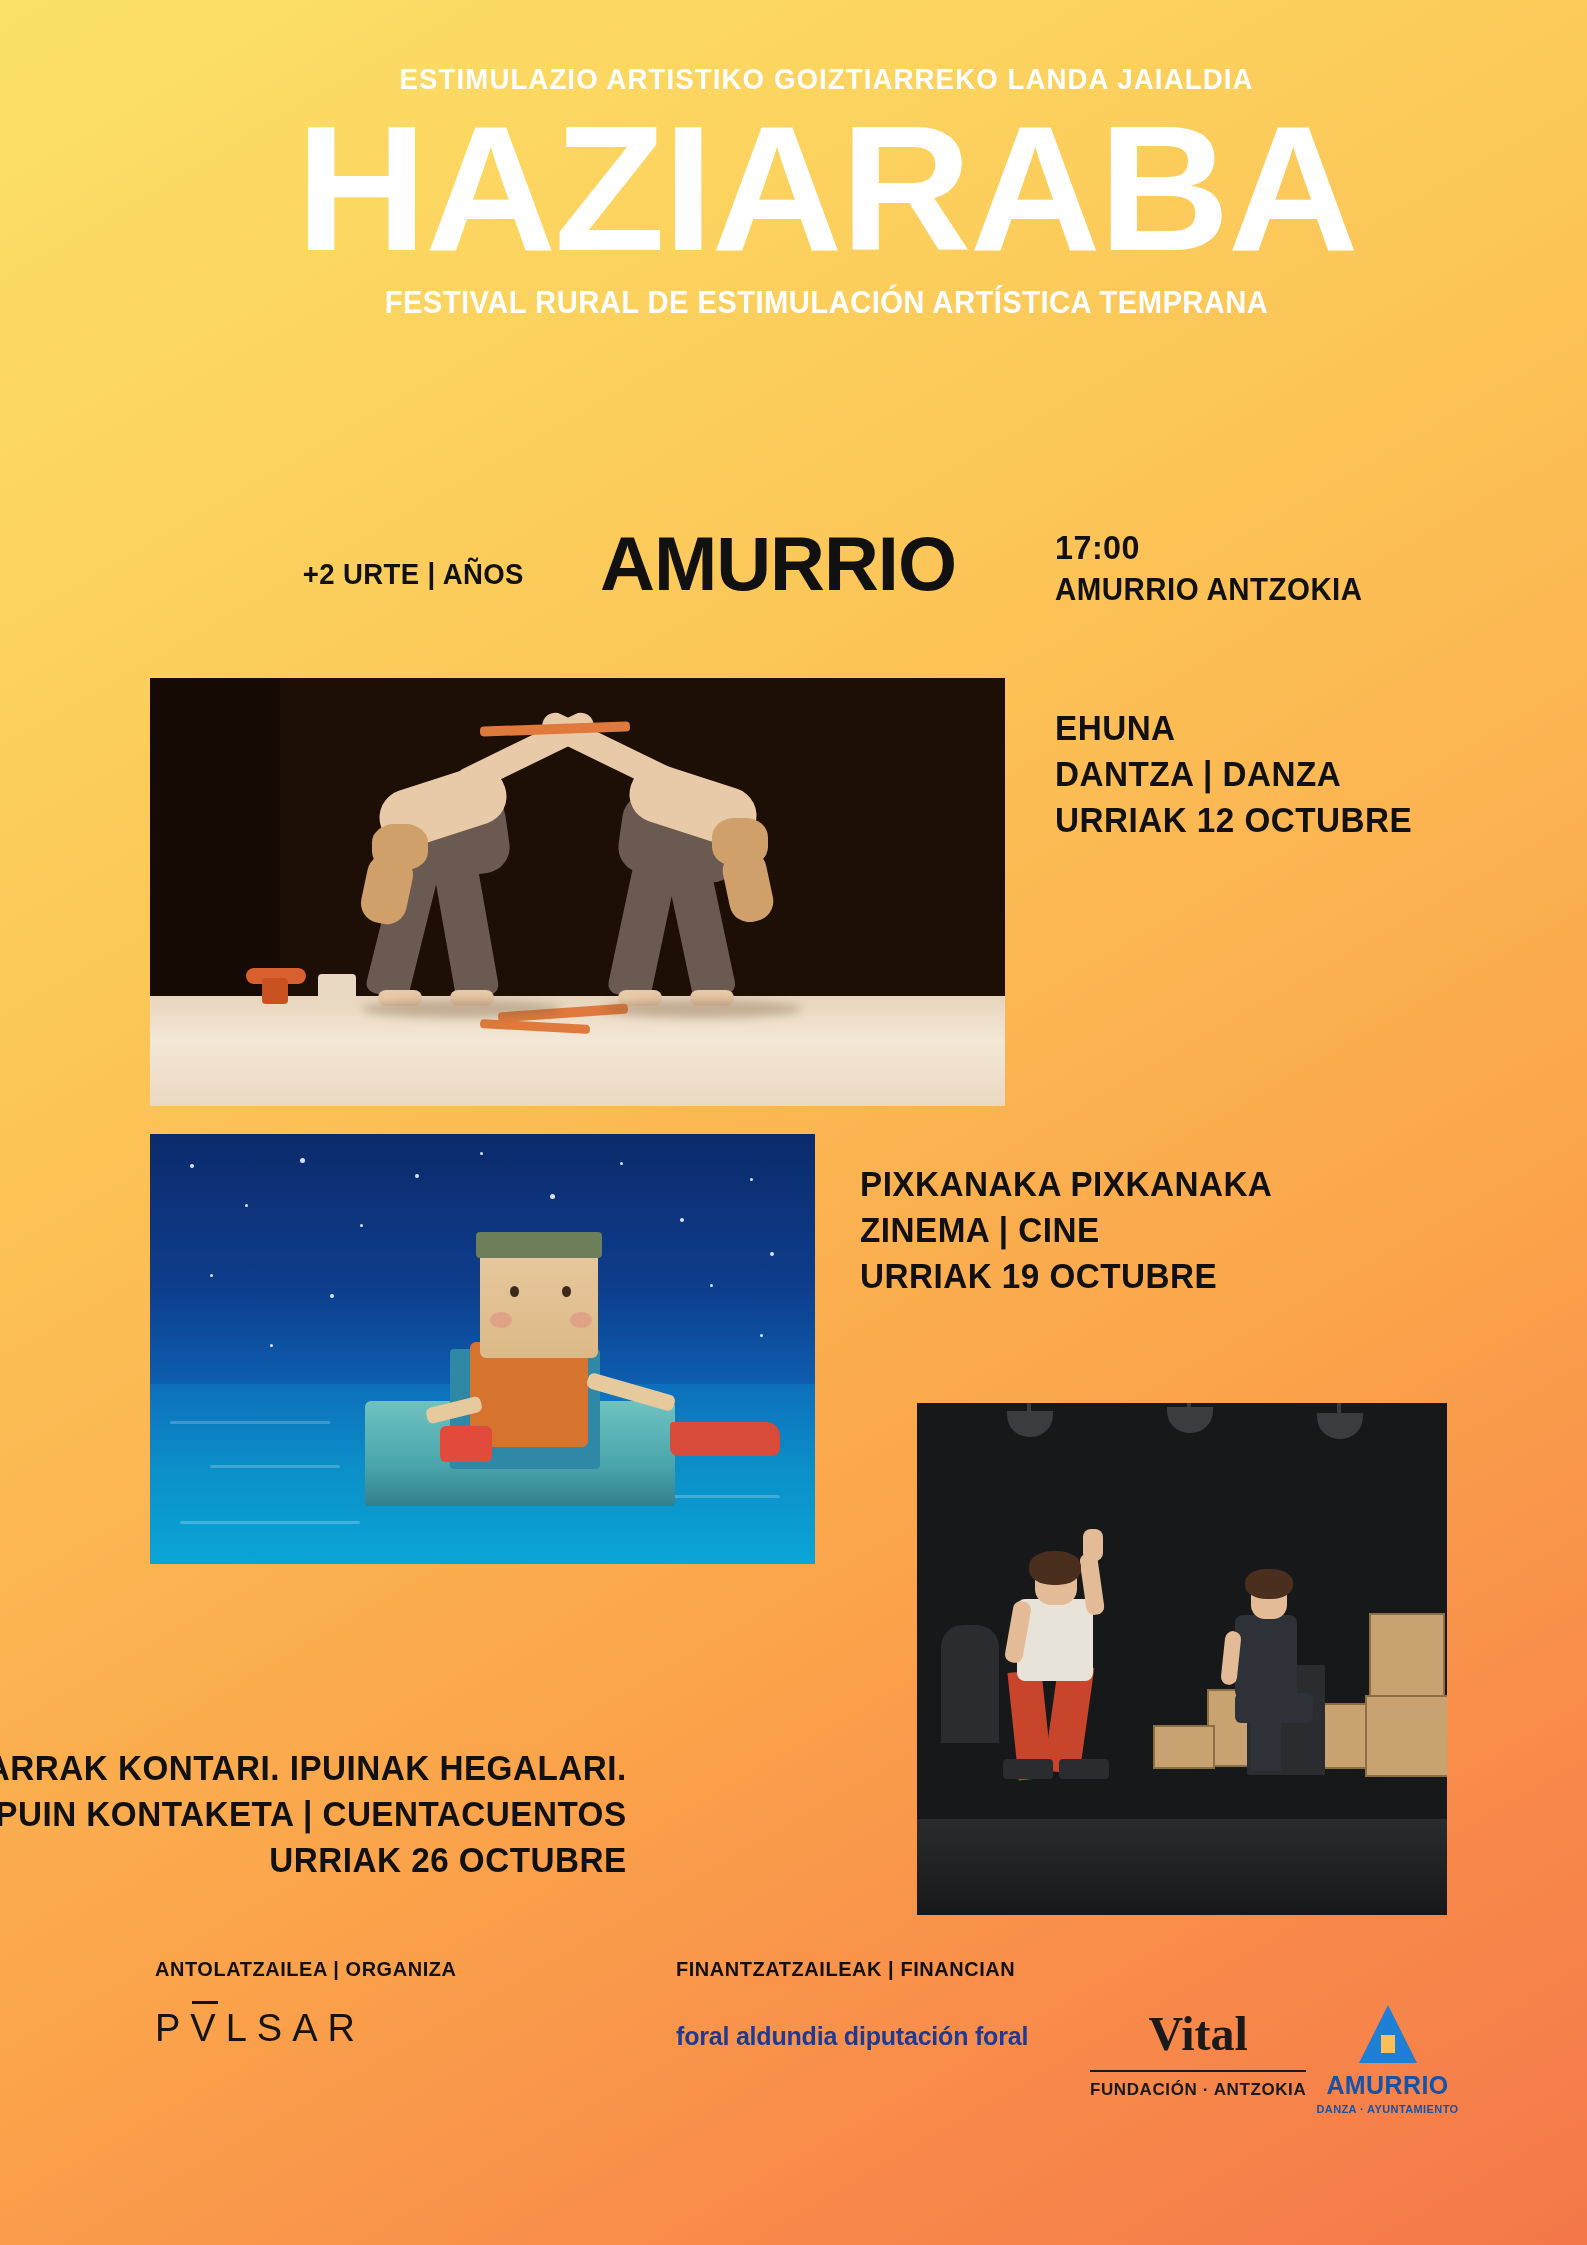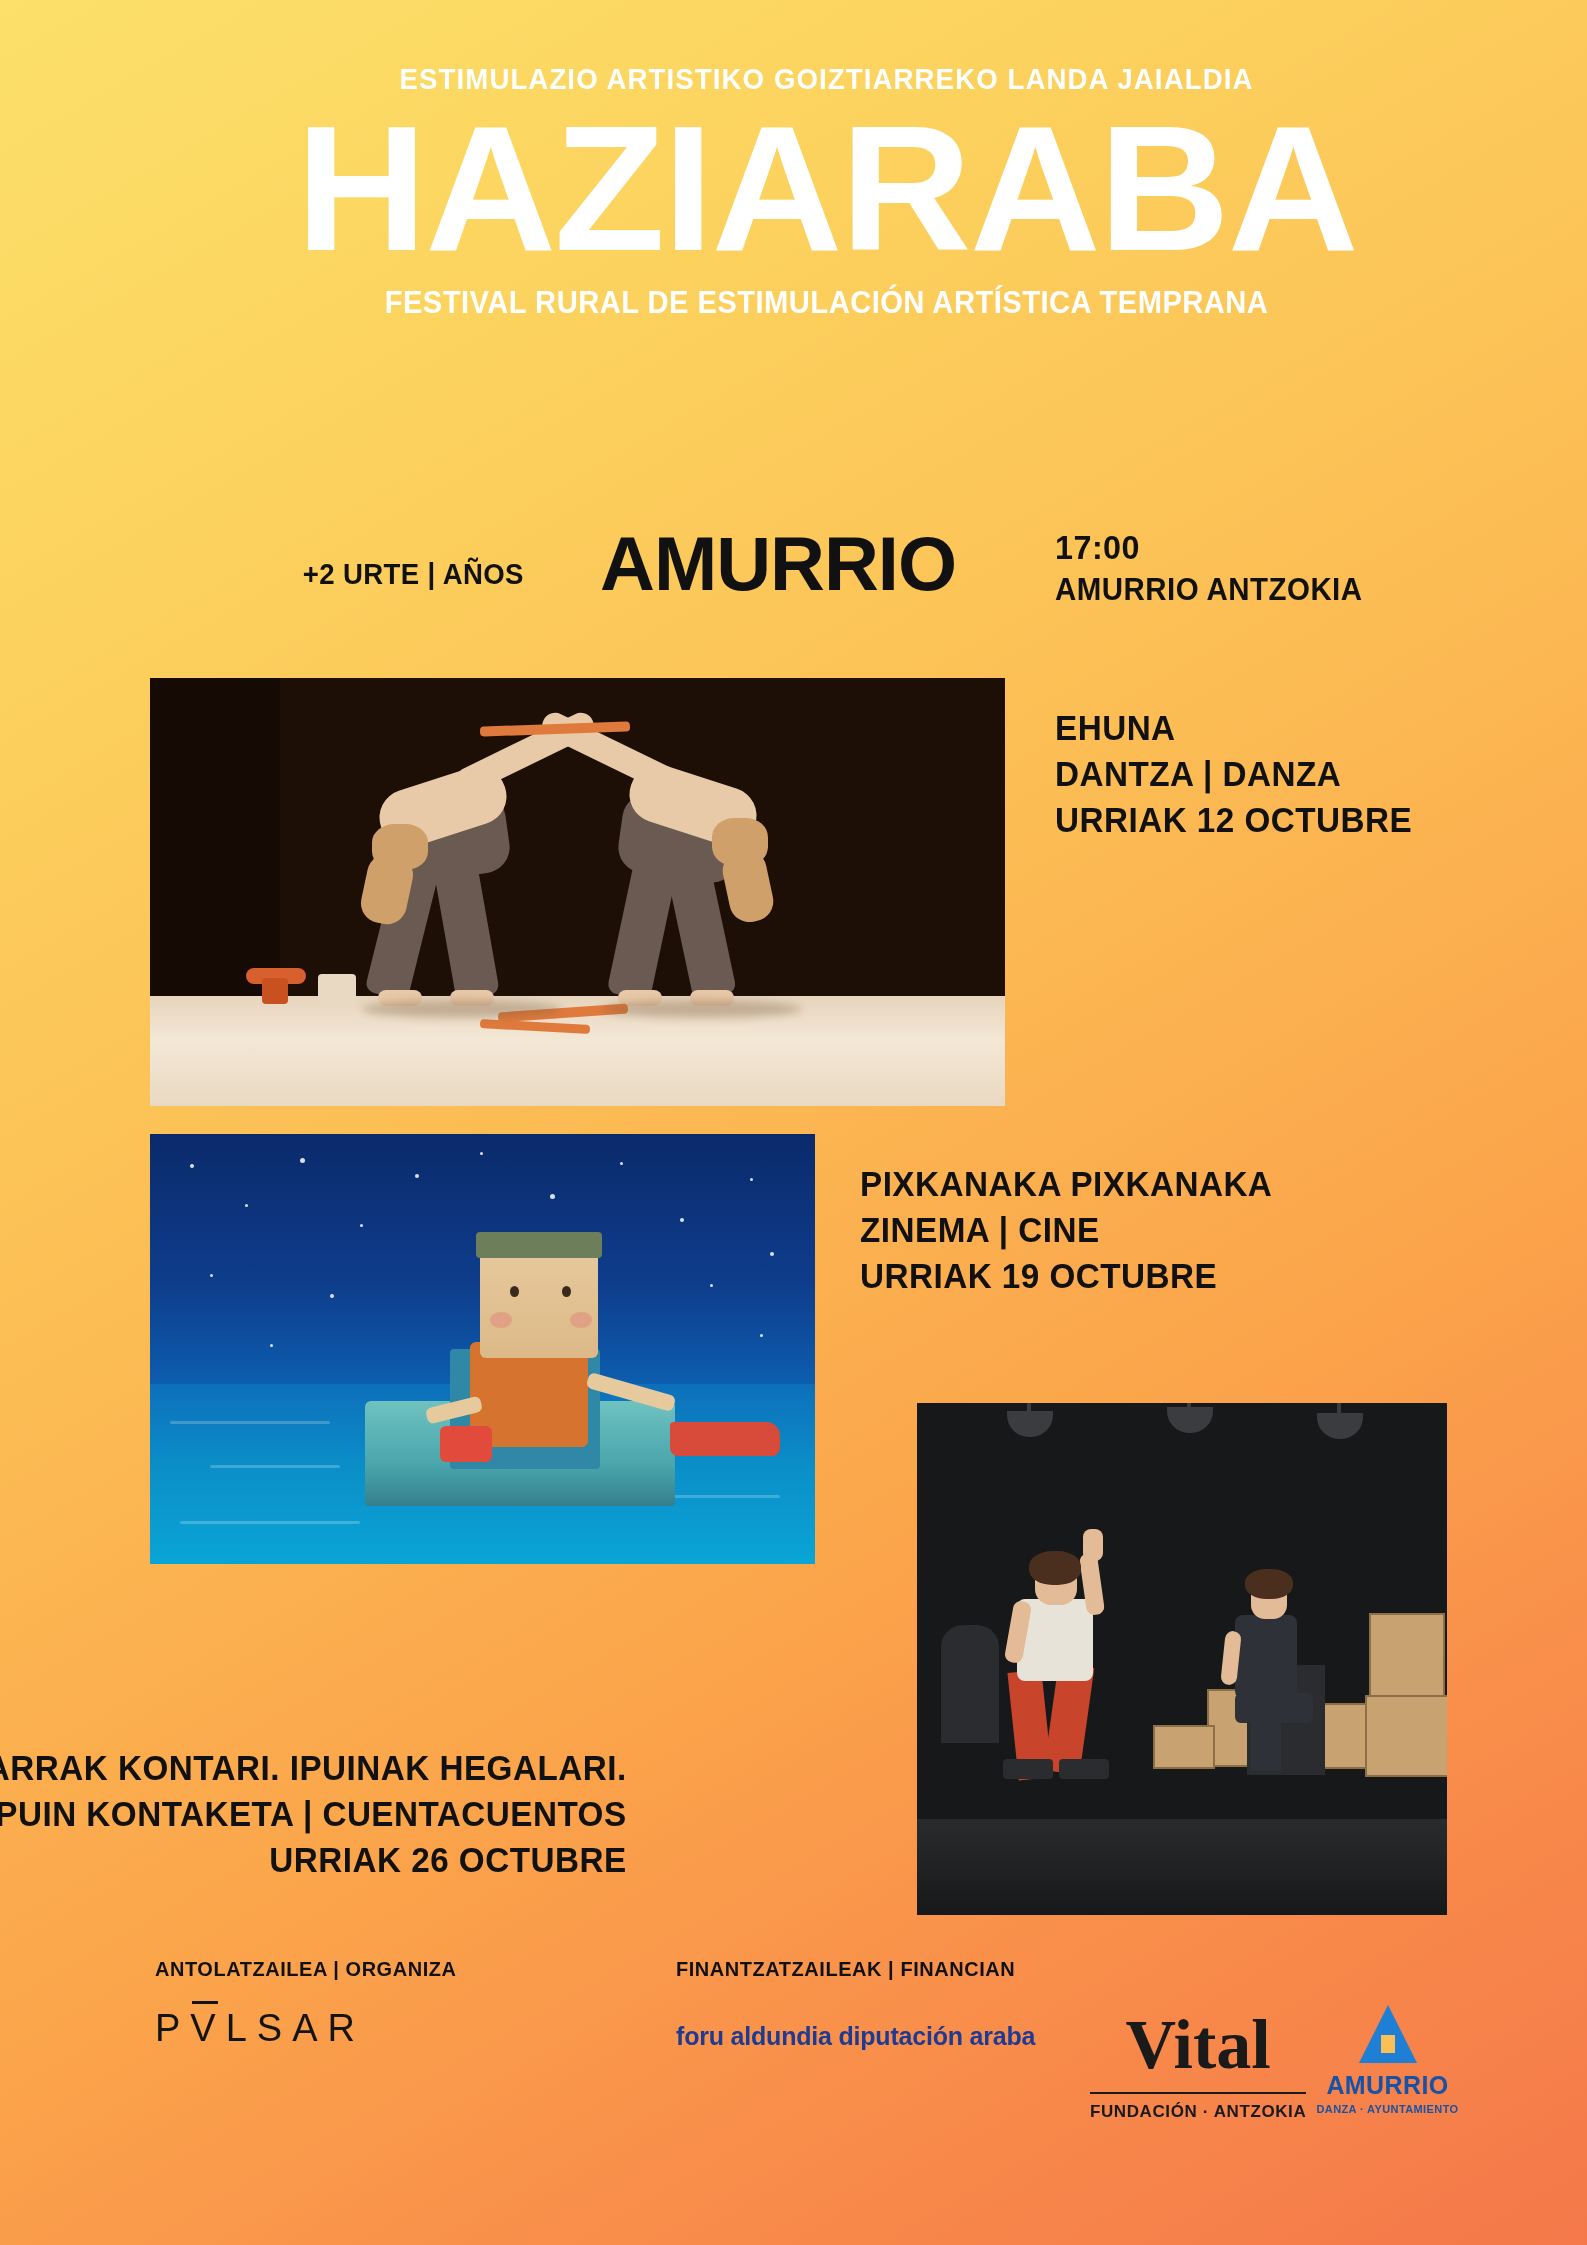--- a/index.html
+++ b/index.html
@@ -354,21 +354,21 @@
   
   .vital-logo {
     position: absolute;
     left: 1090px;
     top: 95px;
     text-align: center;
     color: #1a1a1a;
   }
   .vital-name {
     font-family: "Liberation Serif", serif;
-    font-size: 70px;
+    font-size: 48px;
     font-weight: bold;
     line-height: 1;
   }
   .vital-sub {
     font-family: "Liberation Sans", sans-serif;
     font-size: 17px;
     font-weight: bold;
     letter-spacing: 0.6px;
     margin-top: 12px;
     padding-top: 8px;
@@ -565,21 +565,21 @@
     <div class="line">URRIAK 26 OCTUBRE</div>
   </div>
 
   <div class="footer">
     <div class="footer-heading" id="organizer-heading">ANTOLATZAILEA | ORGANIZA</div>
     <div class="footer-heading" id="funders-heading">FINANTZATZAILEAK | FINANCIAN</div>
 
     <div class="pulsar-logo"><span>P</span><span class="bar">V</span><span>LSAR</span></div>
 
     <div class="araba-logo">
-      <div class="araba-bottom">foru aldundia  diputación araba</div>
+      <div class="araba-bottom">foral aldundia  diputación foral</div>
     </div>
 
     <div class="vital-logo">
       <div class="vital-name">Vital</div>
       <div class="vital-sub">FUNDACIÓN · ANTZOKIA</div>
     </div>
 
     <div class="amurrio-logo">
       <div class="amurrio-mark">
         <span class="tri"></span>

